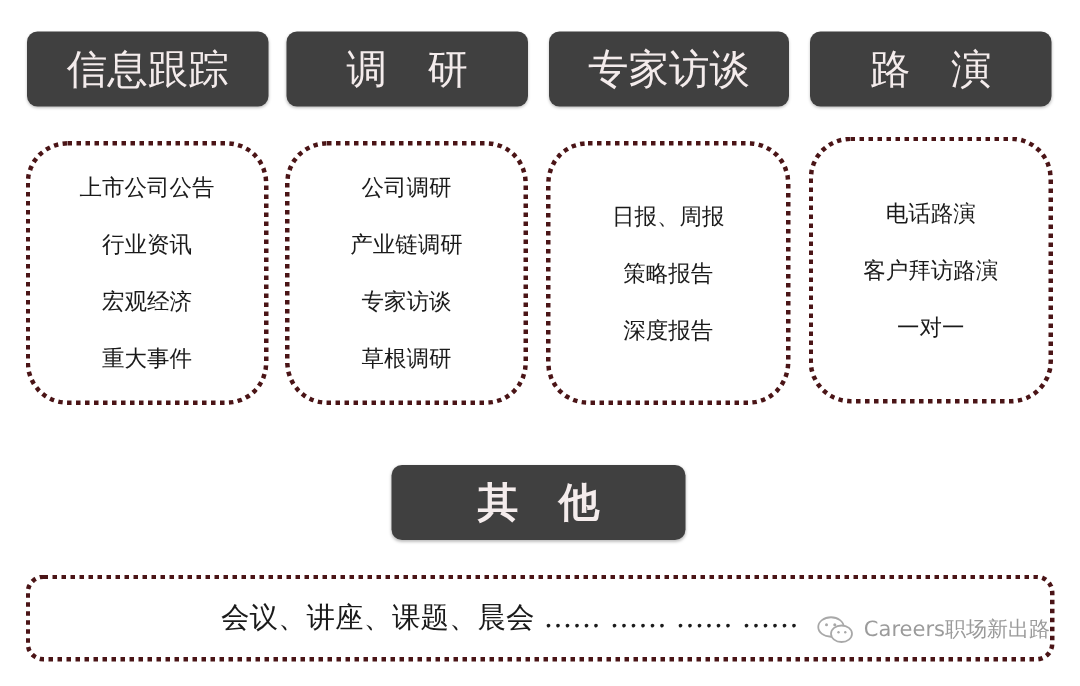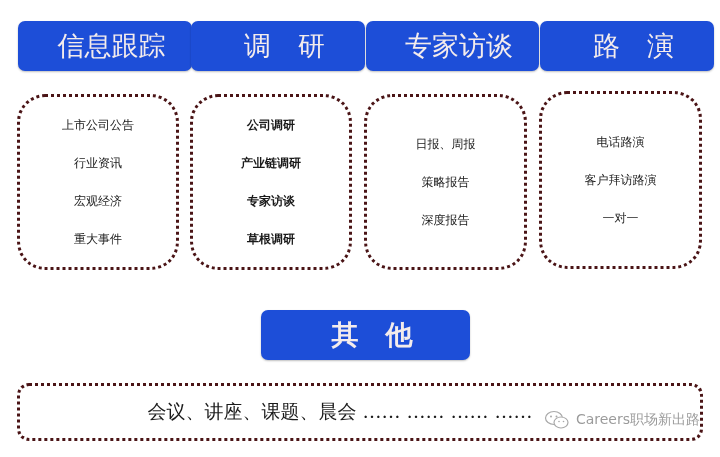--- a/index.html
+++ b/index.html
@@ -1,32 +1,32 @@
 <!DOCTYPE html>
 <html><head>
 <meta charset="utf-8">
 <style>
   html, body { margin: 0; padding: 0; }
   body {
     width: 720px; height: 457px; background: #ffffff; position: relative; overflow: hidden;
     font-family: "DejaVu Serif", "Liberation Serif", serif;
   }
   .hdr {
-    position: absolute; background: #1d4ed8; color: #f4ecec;
+    position: absolute; background: #404040; color: #f4ecec;
     border-radius: 7px; display: flex; align-items: center; justify-content: center;
     font-family: "DejaVu Sans", "Liberation Sans", sans-serif;
-    font-size: 27px; box-shadow: 0 1px 2px rgba(0,0,0,0.25); padding-left: 13px;
+    font-size: 27px; box-shadow: 0 1px 2px rgba(0,0,0,0.25);
   }
   .box {
     position: absolute; border: 3px dotted #4a1416; border-radius: 28px;
     box-sizing: border-box; display: flex; flex-direction: column;
     align-items: center; justify-content: center;
   }
   .box .item {
-    font-size: 12px; color: #1a1a1a; line-height: 38px; white-space: nowrap;
+    font-size: 15px; color: #1a1a1a; line-height: 38px; white-space: nowrap;
   }
   .bottom-box {
     position: absolute; left: 17px; top: 383px; width: 686px; height: 58px;
     border: 3px dotted #4a1416; border-radius: 12px; box-sizing: border-box;
     display: flex; align-items: center; justify-content: center;
   }
   .bottom-text { font-size: 19px; color: #1a1a1a; margin-left: -40px; white-space: nowrap; }
   .watermark {
     position: absolute; right: 20px; top: 410px; display: flex; align-items: center;
     color: #8a8a8a; font-family: "DejaVu Sans", "Liberation Sans", sans-serif; font-size: 14px;
@@ -49,21 +49,21 @@
 <div class="hdr" style="left:540px;top:21px;width:161px;height:50px;">
   <span>路　演</span>
 </div>
 
 <div class="box" style="left:17px;top:94px;width:162px;height:176px;">
   <div class="item">上市公司公告</div>
   <div class="item">行业资讯</div>
   <div class="item">宏观经济</div>
   <div class="item">重大事件</div>
 </div>
-<div class="box" style="left:190px;top:94px;width:162px;height:176px;font-weight:bold;">
+<div class="box" style="left:190px;top:94px;width:162px;height:176px;">
   <div class="item">公司调研</div>
   <div class="item">产业链调研</div>
   <div class="item">专家访谈</div>
   <div class="item">草根调研</div>
 </div>
 <div class="box" style="left:364px;top:94px;width:163px;height:176px;">
   <div class="item">日报、周报</div>
   <div class="item">策略报告</div>
   <div class="item">深度报告</div>
 </div>

